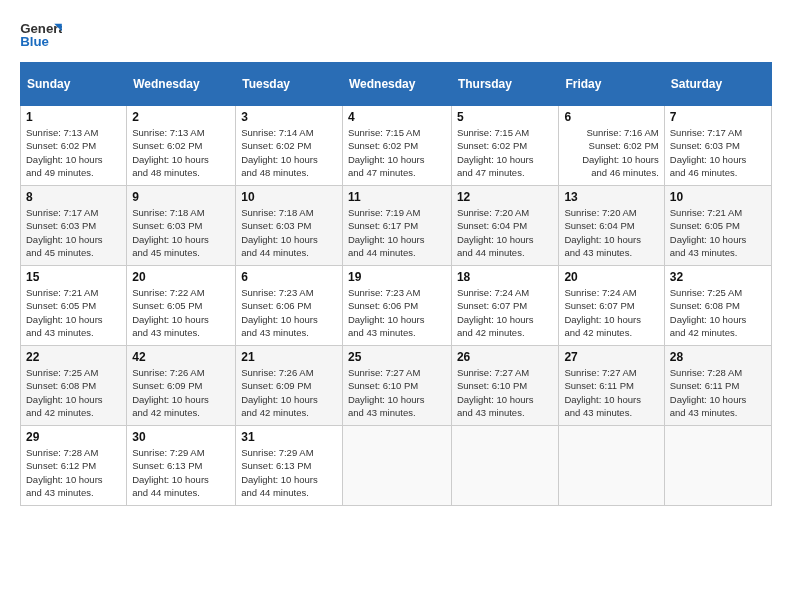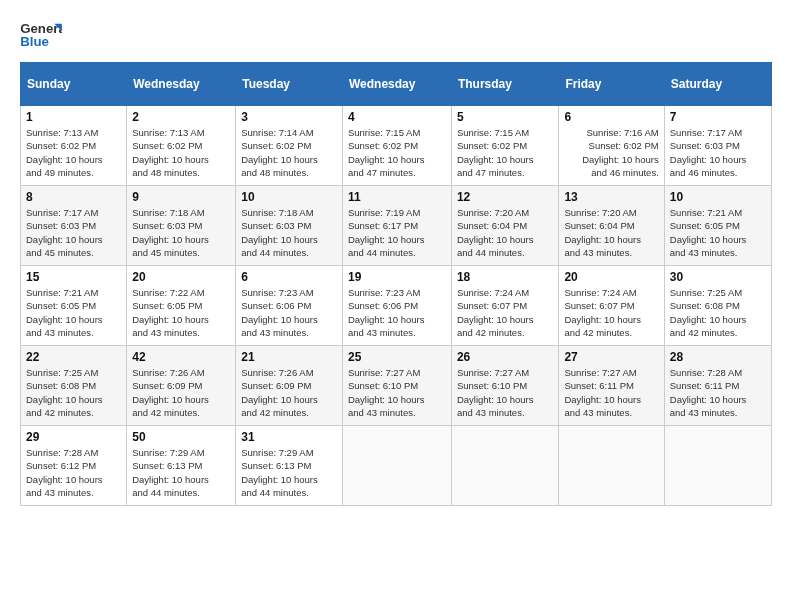--- a/index.html
+++ b/index.html
@@ -252,21 +252,21 @@
 and 42 minutes.</div>
           </td>
           <td>
             <span class="day-num">20</span>
             <div class="day-info" style="white-space: pre-line;">Sunrise: 7:24 AM
 Sunset: 6:07 PM
 Daylight: 10 hours
 and 42 minutes.</div>
           </td>
           <td>
-            <span class="day-num">30</span>
+            <span class="day-num">32</span>
             <div class="day-info" style="white-space: pre-line;">Sunrise: 7:25 AM
 Sunset: 6:08 PM
 Daylight: 10 hours
 and 42 minutes.</div>
           </td>
         </tr>
         <tr>
           <td>
             <span class="day-num">22</span>
             <div class="day-info" style="white-space: pre-line;">Sunrise: 7:25 AM
@@ -319,21 +319,21 @@
         </tr>
         <tr>
           <td>
             <span class="day-num">29</span>
             <div class="day-info" style="white-space: pre-line;">Sunrise: 7:28 AM
 Sunset: 6:12 PM
 Daylight: 10 hours
 and 43 minutes.</div>
           </td>
           <td>
-            <span class="day-num">50</span>
+            <span class="day-num">30</span>
             <div class="day-info" style="white-space: pre-line;">Sunrise: 7:29 AM
 Sunset: 6:13 PM
 Daylight: 10 hours
 and 44 minutes.</div>
           </td>
           <td>
             <span class="day-num">31</span>
             <div class="day-info" style="white-space: pre-line;">Sunrise: 7:29 AM
 Sunset: 6:13 PM
 Daylight: 10 hours

